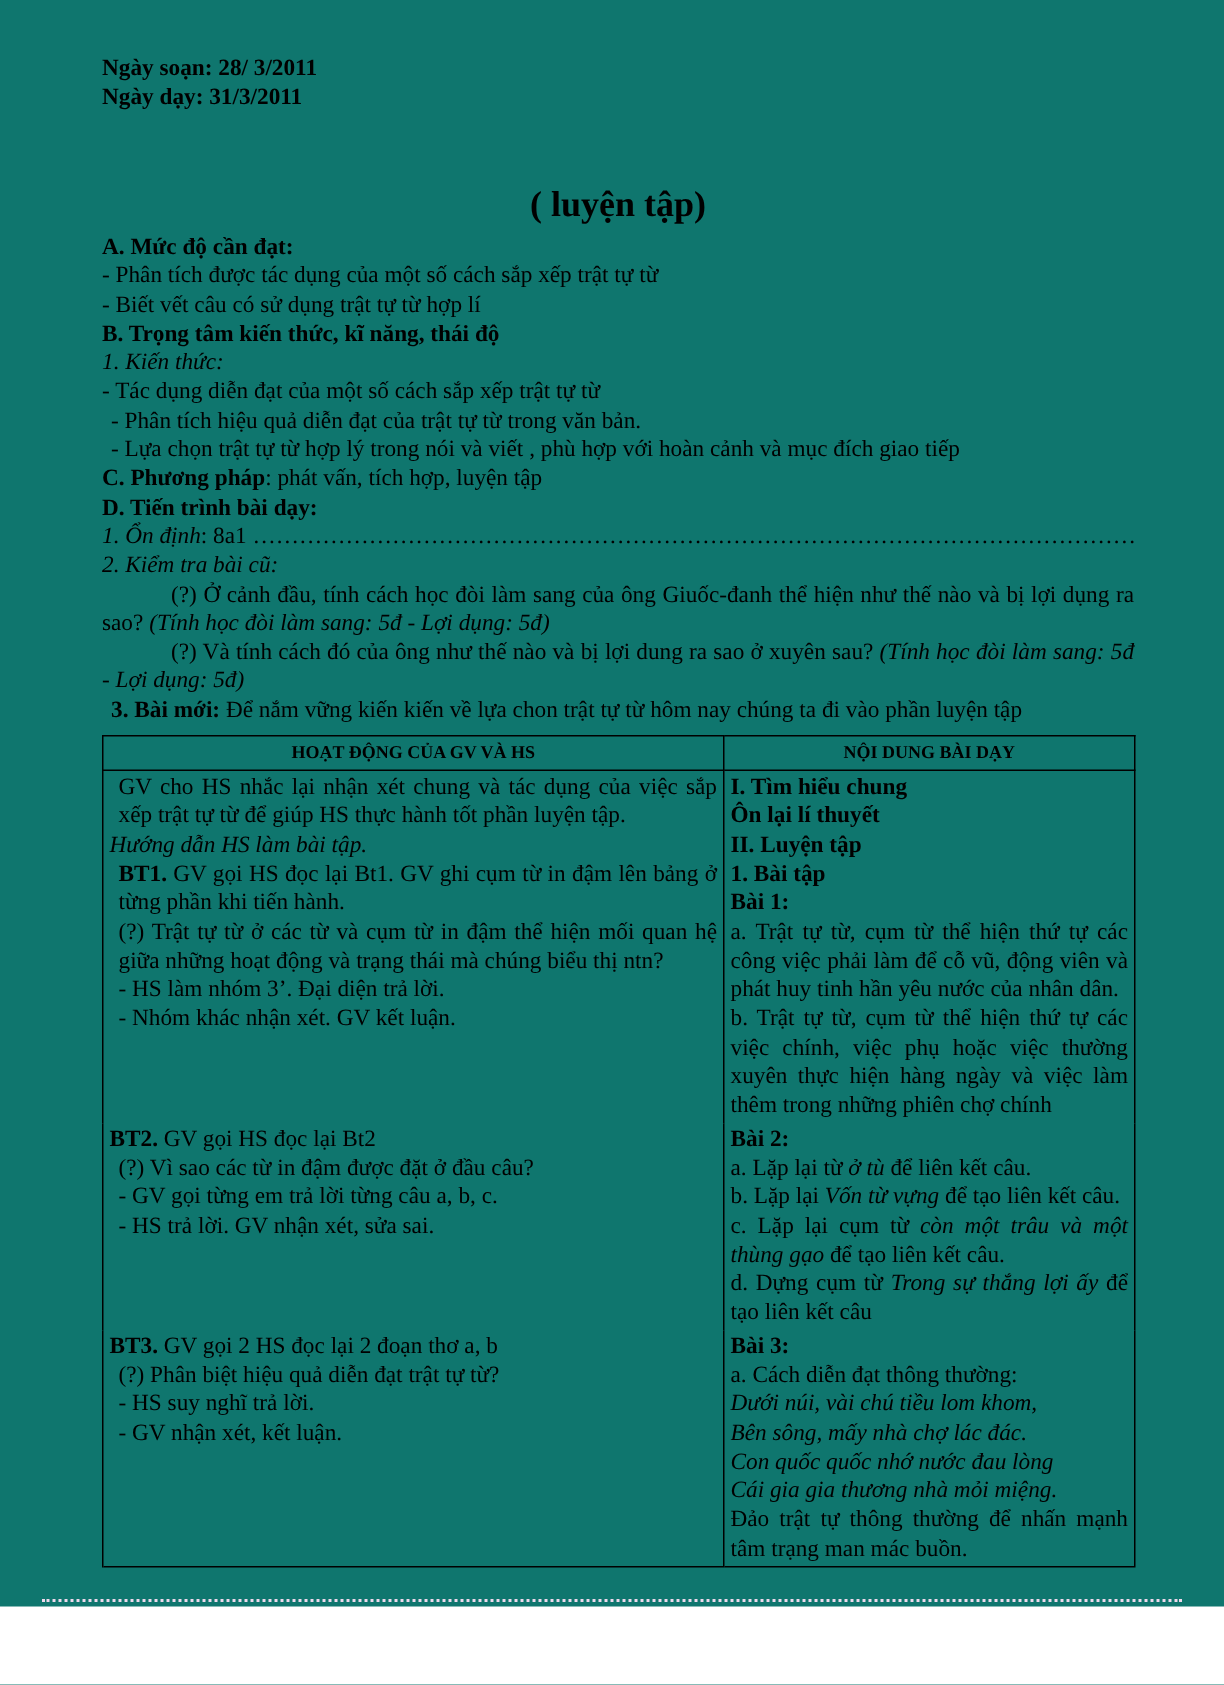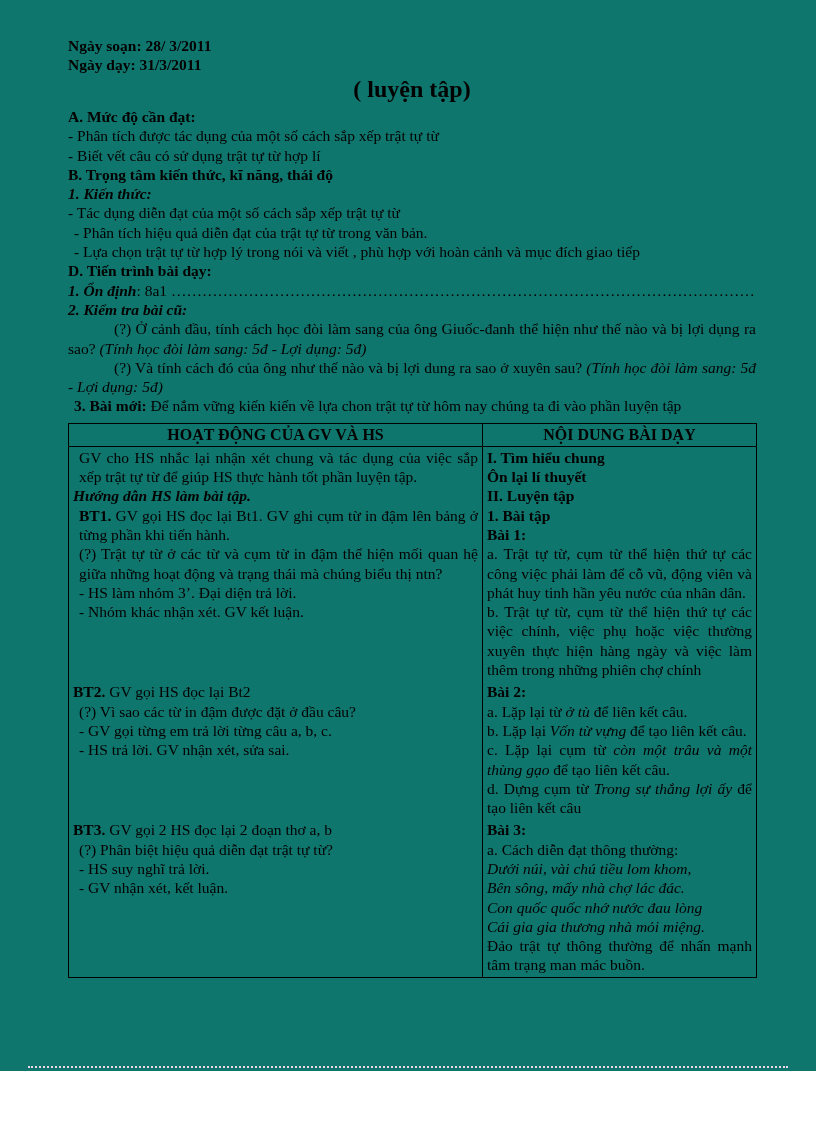--- a/index.html
+++ b/index.html
@@ -9,44 +9,44 @@
     font-family:"Liberation Serif", serif;
     color:#000;
     -webkit-font-smoothing:antialiased;
   }
   .page { position:relative; width:816px; height:1071px; overflow:hidden; background:#0f766e; }
   .content { position:absolute; left:68px; top:36px; width:688px; }
 
   .hdr-line { font-weight:bold; font-size:15.5px; line-height:19px; }
 
   .title    { text-align:center; font-weight:bold; font-size:26px; line-height:31px; margin-top:3px; }
-  .subtitle { text-align:center; font-weight:bold; font-size:24px; line-height:30px; }
+  .subtitle { text-align:center; font-weight:bold; font-size:24px; line-height:30px;margin-top:48px; }
 
   .body-lines { margin-top:3px; font-size:15.5px; line-height:19.3px; }
 
   .line { min-height:19.3px; }
   .line.ind1 { padding-left:6px; }
   .line.ti   { text-indent:46px; }
   .line.just { text-align:justify; }
   .line.clip { white-space:nowrap; overflow:hidden; }
 
   .s-b  { font-weight:bold; }
   .s-i  { font-style:italic; }
-  .s-bi { font-weight:bold; font-style:italic; }
+  .s-bi { font-weight:normal; font-style:italic; }
 
   table.lesson {
     border-collapse:collapse;
     table-layout:fixed;
     width:688px;
     margin-top:7px;
     font-size:15.5px; line-height:19.3px;
   }
   table.lesson, table.lesson th { border:1px solid #000; }
   table.lesson th {
-    font-size:16px; font-weight:bold;
+    font-size:12px; font-weight:bold;
     padding:1px 2px; text-align:center;
     height:20px;
   }
   table.lesson td {
     border-left:1px solid #000; border-right:1px solid #000;
     border-top:none; border-bottom:none;
     vertical-align:top;
     padding:1px 4px 2px 4px;
   }
   .artifact {
@@ -67,20 +67,21 @@
 
     <div class="body-lines">
         <div class="line"><span class="s-b">A. Mức độ cần đạt:</span></div>
         <div class="line"><span>- Phân tích được tác dụng của một số cách sắp xếp trật tự từ</span></div>
         <div class="line"><span>- Biết vết câu có sử dụng trật tự từ hợp lí</span></div>
         <div class="line"><span class="s-b">B. Trọng tâm kiến thức, kĩ năng, thái độ</span></div>
         <div class="line"><span class="s-bi">1. Kiến thức:</span></div>
         <div class="line"><span>- Tác dụng diễn đạt của một số cách sắp xếp trật tự từ</span></div>
         <div class="line ind1"><span>- Phân tích hiệu quả diễn đạt của trật tự từ trong văn bản.</span></div>
         <div class="line ind1"><span>- Lựa chọn trật tự từ hợp lý trong nói và viết , phù hợp với hoàn cảnh và mục đích giao tiếp</span></div>
+        <div class="line"><span class="s-b">C. Phương pháp</span><span>: phát vấn, tích hợp, luyện tập</span></div>
         <div class="line"><span class="s-b">D. Tiến trình bài dạy:</span></div>
         <div class="line clip"><span class="s-bi">1. Ổn định</span><span>: 8a1 </span><span>……………………………………………………………………………………………………………………………………………………</span></div>
         <div class="line"><span class="s-bi">2. Kiểm tra bài cũ:</span></div>
         <div class="line ti just"><span>(?) Ở cảnh đầu, tính cách học đòi làm sang của ông Giuốc-đanh thể hiện như thế nào và bị lợi dụng ra sao? </span><span class="s-i">(Tính học đòi làm sang: 5đ - Lợi dụng: 5đ)</span></div>
         <div class="line ti just"><span>(?) Và tính cách đó của ông như thế nào và bị lợi dung ra sao ở xuyên sau? </span><span class="s-i">(Tính học đòi làm sang: 5đ - Lợi dụng: 5đ)</span></div>
         <div class="line ind1"><span class="s-b">3. Bài mới:</span><span> Để nắm vững kiến kiến về lựa chon trật tự từ hôm nay chúng ta đi vào phần luyện tập</span></div>
       </div>
 
     <table class="lesson">
       <colgroup>

